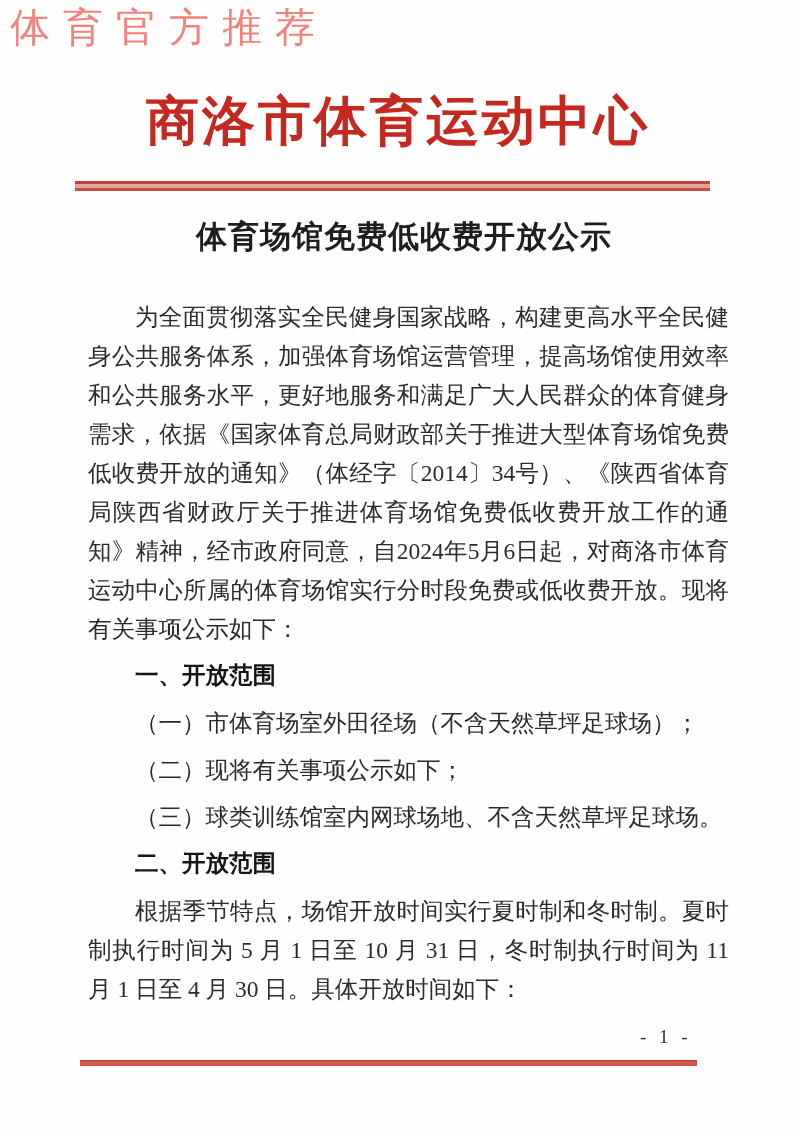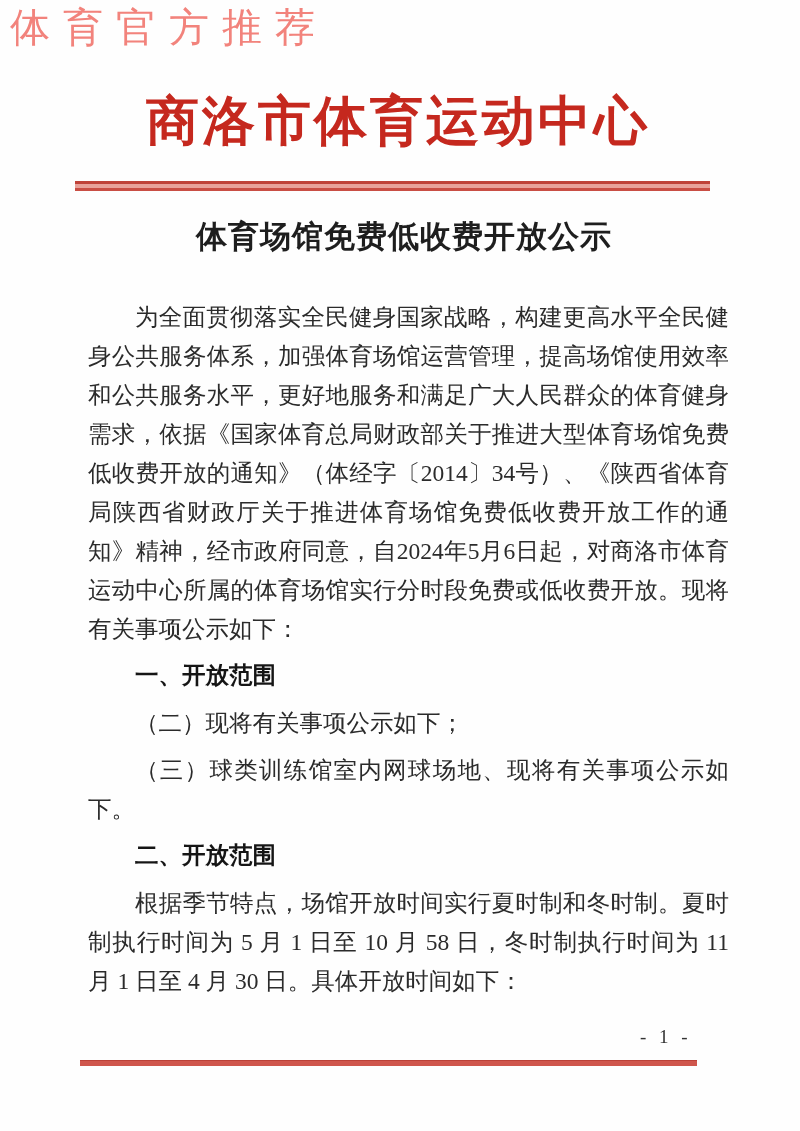--- a/index.html
+++ b/index.html
@@ -108,23 +108,24 @@
 
   <div class="letterhead">商洛市体育运动中心</div>
 
   <div class="head-rule"></div>
 
   <h1 class="doc-title">体育场馆免费低收费开放公示</h1>
 
   <div class="content">
     <p class="para">为全面贯彻落实全民健身国家战略，构建更高水平全民健身公共服务体系，加强体育场馆运营管理，提高场馆使用效率和公共服务水平，更好地服务和满足广大人民群众的体育健身需求，依据《国家体育总局财政部关于推进大型体育场馆免费低收费开放的通知》（体经字〔2014〕34号）、《陕西省体育局陕西省财政厅关于推进体育场馆免费低收费开放工作的通知》精神，经市政府同意，自2024年5月6日起，对商洛市体育运动中心所属的体育场馆实行分时段免费或低收费开放。现将有关事项公示如下：</p>
     <p class="heading">一、开放范围</p>
+    <p class="item">（一）市体育场室外田径场（不含天然草坪足球场）；</p>
     <p class="item">（二）现将有关事项公示如下；</p>
-    <p class="item">（三）球类训练馆室内网球场地、现将有关事项公示如下。</p>
+    <p class="item">（三）球类训练馆室内网球场地、不含天然草坪足球场。</p>
     <p class="heading">二、开放范围</p>
-    <p class="para">根据季节特点，场馆开放时间实行夏时制和冬时制。夏时制执行时间为 5 月 1 日至 10 月 58 日，冬时制执行时间为 11 月 1 日至 4 月 30 日。具体开放时间如下：</p>
+    <p class="para">根据季节特点，场馆开放时间实行夏时制和冬时制。夏时制执行时间为 5 月 1 日至 10 月 31 日，冬时制执行时间为 11 月 1 日至 4 月 30 日。具体开放时间如下：</p>
   </div>
 
   <div class="page-num">- 1 -</div>
 
   <div class="bottom-rule"></div>
 
 </div>
 
 </body></html>

